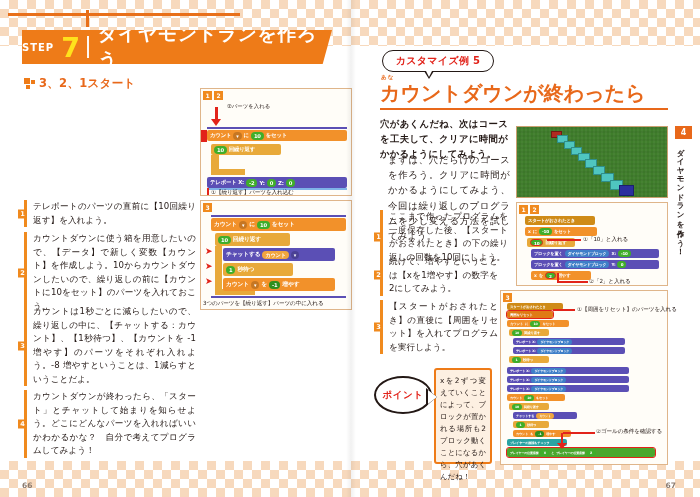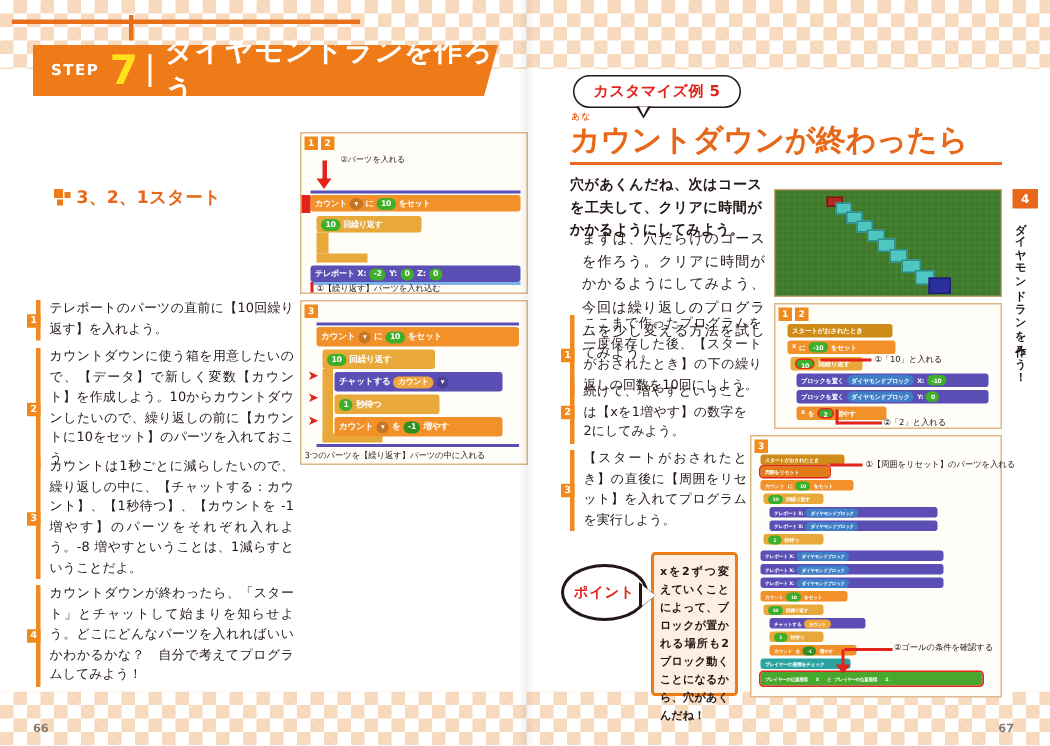--- a/index.html
+++ b/index.html
@@ -34,35 +34,34 @@
   .step-rules .r1{ position:absolute; left:0; top:3px; width:232px; height:3px; background:#e8701a; }
   .step-rules .r2{ position:absolute; left:78px; top:0; width:3px; height:17px; background:#e8701a; }
 
   .step-banner{
     position:absolute; left:22px; top:30px; width:310px; height:34px;
     background:#ee7b18; display:flex; align-items:center;
     clip-path: polygon(0 0, 100% 0, 97% 100%, 0 100%);
   }
   .step-banner .step-word{
     color:#ffffff; font-size:10px; font-weight:bold; letter-spacing:1px;
-    margin-left:12px;
   }
   .step-banner .step-num{
     color:#ffe21c; font-size:27px; font-weight:bold; line-height:1;
     margin:0 7px 0 7px; font-family:"DejaVu Sans",sans-serif;
   }
   .step-banner .step-bar{
     width:2px; height:22px; background:#ffffff; margin-right:9px; opacity:.95;
   }
   .step-banner .step-title{
     color:#ffffff; font-size:19px; font-weight:bold; letter-spacing:.5px;
   }
 
   
-  .sec-head{ position:absolute; left:36px; top:76px; display:flex; align-items:center;margin-top:48px; }
+  .sec-head{ position:absolute; left:24px; top:76px; display:flex; align-items:center; }
   .sec-head .mark{ position:relative; width:11px; height:11px; margin-right:4px; }
   .sec-head .mark i{ position:absolute; display:block; background:#ee7b18; }
   .sec-head .mark i:nth-child(1){ left:0; top:0; width:6px; height:6px; }
   .sec-head .mark i:nth-child(2){ left:7px; top:2px; width:4px; height:4px; }
   .sec-head .mark i:nth-child(3){ left:2px; top:7px; width:4px; height:4px; }
   .sec-head .txt{ font-size:11.5px; font-weight:bold; color:#e8681a; letter-spacing:.3px; }
 
   
   .body-p{
     position:absolute; font-size:9.4px; line-height:1.62; color:#231815;
@@ -213,21 +212,21 @@
     border-radius:50% 50% 50% 50%;
     display:flex; align-items:center; justify-content:center;
   }
   .pt-bubble span{ font-size:9.5px; font-weight:bold; color:#e2231a; letter-spacing:.5px; }
   .pt-box{
     position:absolute; left:434px; top:368px; width:58px; height:96px;
     background:#fdf0e2; border:2px solid #ee7b18; border-radius:3px;
     padding:5px 4px;
   }
   .pt-box .t{
-    font-size:7.4px; line-height:1.62; color:#231815; font-weight:bold;
+    font-size:7.4px; line-height:1.62; color:#231815; font-weight:normal;
     text-align:justify;
   }
   .pt-arrow{
     position:absolute; left:428px; top:390px; width:0; height:0;
     border-top:7px solid transparent; border-bottom:7px solid transparent;
     border-left:9px solid #ffffff; z-index:3;
   }
   .pt-arrow-b{
     position:absolute; left:426px; top:388px; width:0; height:0;
     border-top:9px solid transparent; border-bottom:9px solid transparent;

